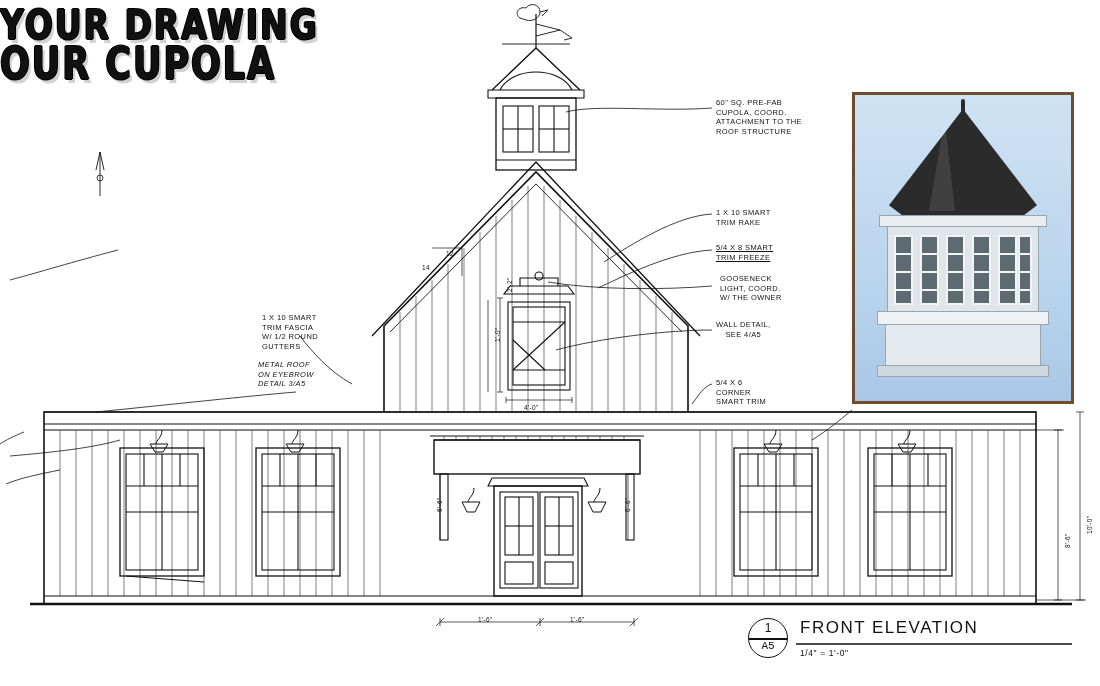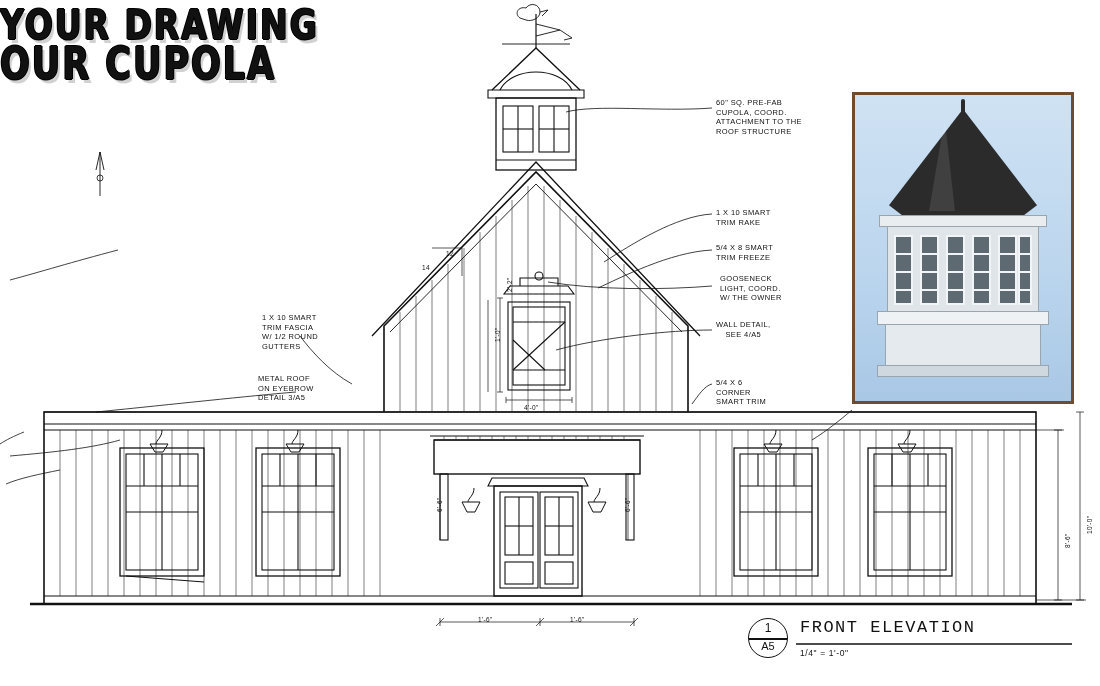--- a/index.html
+++ b/index.html
@@ -70,22 +70,22 @@
   .ph-win{position:absolute;top:8px;width:19px;height:70px;background:#5d6a72;border:2px solid #f2f5f7;box-sizing:border-box;}
   .ph-mull{position:absolute;left:0;width:100%;height:2px;background:#f2f5f7;}
   #ph-base1{left:50%;top:216px;margin-left:-86px;width:172px;height:14px;background:#eef2f4;border:1px solid #9aa6ad;box-sizing:border-box;}
   #ph-base2{left:50%;top:229px;margin-left:-78px;width:156px;height:42px;background:#e4eaee;border:1px solid #9aa6ad;box-sizing:border-box;}
   #ph-base3{left:50%;top:270px;margin-left:-86px;width:172px;height:12px;background:#cfd8de;border:1px solid #9aa6ad;box-sizing:border-box;}
 
   
   #detail-bubble{left:748px;top:618px;width:40px;height:40px;border:1.6px solid #111;border-radius:50%;box-sizing:border-box;}
   #detail-bubble .half{position:absolute;left:0;top:50%;width:100%;height:1.6px;background:#111;}
   #detail-num{position:absolute;left:0;top:2px;width:100%;text-align:center;font-size:12px;font-family:"Liberation Sans",sans-serif;color:#111;}
-  #detail-sheet{position:absolute;left:0;top:21px;width:100%;text-align:center;font-size:11px;font-family:Liberation Sans, sans-serif;color:#111;}
-  #elev-title{left:800px;top:618px;font-size:17px;letter-spacing:1.5px;color:#111;font-family:Liberation Mono, monospace;}
+  #detail-sheet{position:absolute;left:0;top:21px;width:100%;text-align:center;font-size:11px;font-family:Liberation Mono, monospace;color:#111;}
+  #elev-title{left:800px;top:618px;font-size:17px;letter-spacing:1.5px;color:#111;font-family:Liberation Sans, sans-serif;}
   #elev-scale{left:800px;top:648px;font-size:8.5px;letter-spacing:.6px;color:#111;font-family:"Liberation Sans",sans-serif;}
 </style>
 </head>
 <body>
 
 <div id="sheet">
 
   <svg class="abs" width="1100" height="686" viewBox="0 0 1100 686" style="left:0;top:0;">
     <g fill="none" stroke="#111111" stroke-width="1.1" stroke-linejoin="miter" stroke-linecap="butt">
 
@@ -385,35 +385,35 @@
     <div class="ph" id="ph-base2"></div>
     <div class="ph" id="ph-base3"></div>
   </div>
 
   <div class="note" style="left:716px;top:98px;">60" SQ. PRE-FAB
 CUPOLA, COORD.
 ATTACHMENT TO THE
 ROOF STRUCTURE</div>
   <div class="note" style="left:716px;top:208px;">1 x 10 SMART
 TRIM RAKE</div>
-  <div class="note" style="left:716px;top:243px;">5/4 x 8 SMART
+  <div class="note" style="left:716px;top:243px;text-decoration:underline;">5/4 x 8 SMART
 TRIM FREEZE</div>
   <div class="note" style="left:720px;top:274px;">GOOSENECK
 LIGHT, COORD.
 W/ THE OWNER</div>
   <div class="note" style="left:716px;top:320px;text-align:center;">WALL DETAIL,
 SEE 4/A5</div>
   <div class="note" style="left:716px;top:378px;">5/4 x 6
 CORNER
 SMART TRIM</div>
   <div class="note" style="left:262px;top:313px;">1 x 10 SMART
 TRIM FASCIA
 W/ 1/2 ROUND
 GUTTERS</div>
-  <div class="note" style="left:258px;top:374px;">METAL ROOF
+  <div class="note" style="left:258px;top:360px;font-style:italic;">METAL ROOF
 ON EYEBROW
 DETAIL 3/A5</div>
 
   <div class="dimtxt" style="left:446px;top:250px;">12</div>
   <div class="dimtxt" style="left:422px;top:264px;">14</div>
   <div class="dimtxt vert" style="left:506px;top:292px;">2'-2"</div>
   <div class="dimtxt vert" style="left:494px;top:342px;">1'-0"</div>
   <div class="dimtxt" style="left:524px;top:404px;">4'-0"</div>
   <div class="dimtxt vert" style="left:436px;top:512px;">6'-6"</div>
   <div class="dimtxt vert" style="left:624px;top:512px;">6'-6"</div>

